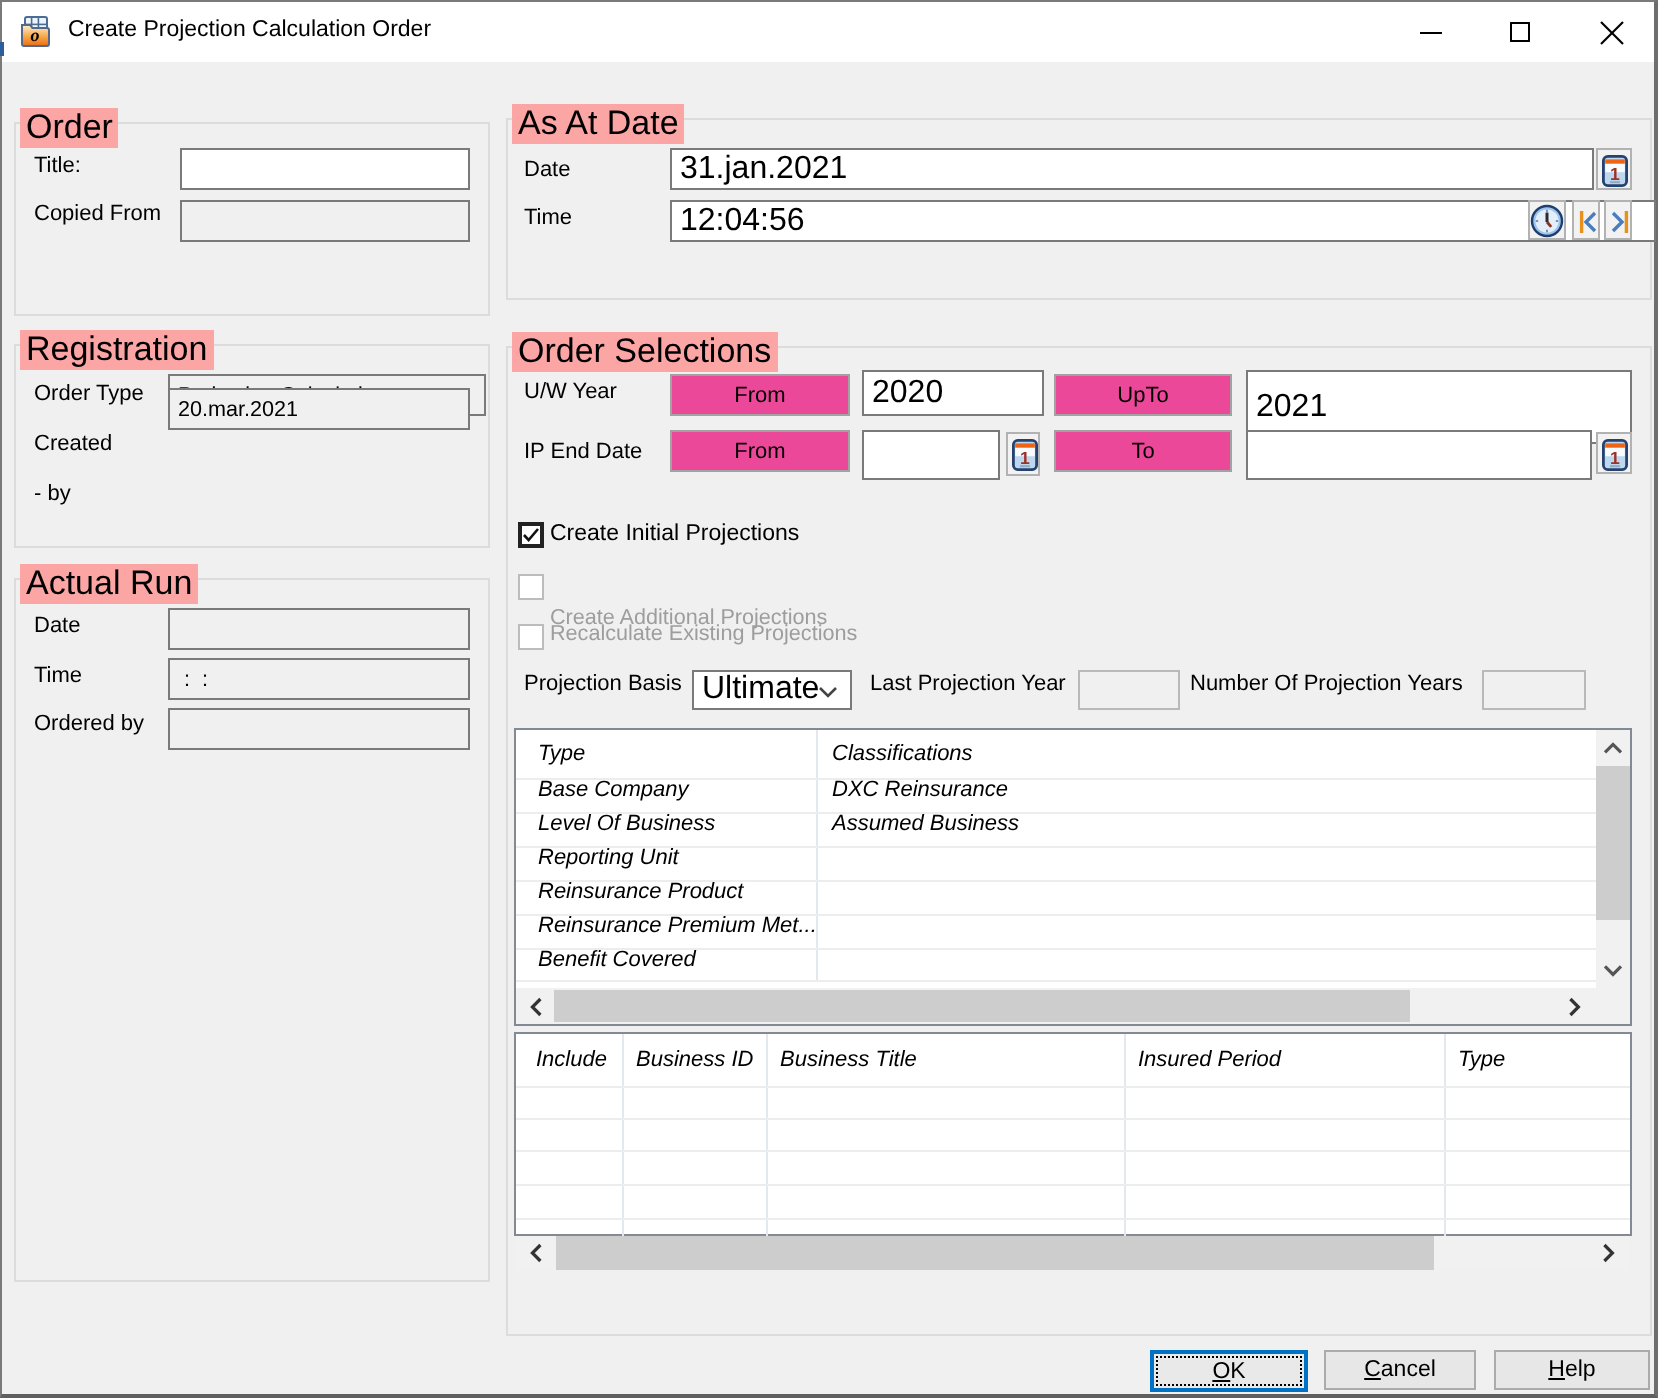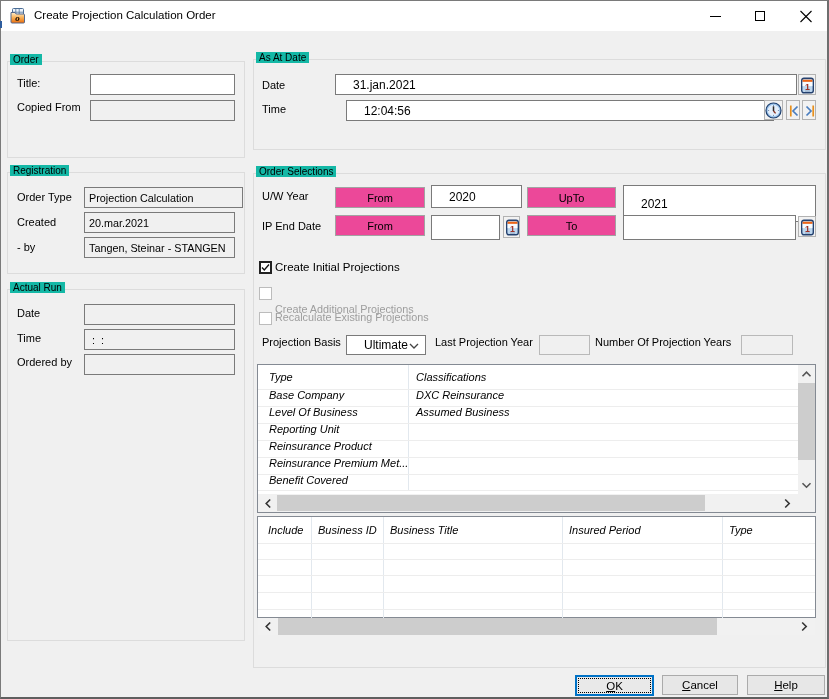--- a/index.html
+++ b/index.html
@@ -6,26 +6,26 @@
 html,body { width:829px; height:699px; overflow:hidden; }
 body { font-family:"Liberation Sans", sans-serif; }
 #win { position:relative; width:829px; height:699px; background:#f0f0f0;
   border-top:1px solid #7a7a7a; border-left:1px solid #7a7a7a; border-right:2px solid #6e6e6e; border-bottom:2px solid #5f5f5f; }
 #titlebar { position:absolute; left:0; top:0; width:826px; height:30px; background:#ffffff; }
 #title { position:absolute; left:33px; top:8px; font-size:11.5px; color:#000; }
 #menubar { position:absolute; left:0; top:30px; width:826px; height:20px; background:#ffffff; }
 .mi { position:absolute; top:4px; font-size:11.5px; color:#000; white-space:nowrap; }
 .lb { position:absolute; font-size:11px; color:#000; white-space:nowrap;text-align:center; }
 .lbg { position:absolute; font-size:10.8px; color:#9d9d9d; white-space:nowrap; }
-.inp { position:absolute; background:#fff; border:1px solid #7a7a7a; font-size:12px; color:#000; line-height:normal; display:flex; align-items:center; padding-left:17px; white-space:nowrap; }
+.inp { position:absolute; background:#fff; border:1px solid #7a7a7a; font-size:16px; color:#000; line-height:normal; display:flex; align-items:center; padding-left:4px; white-space:nowrap; }
 .ro { position:absolute; background:#f0f0f0; border:1px solid #7a7a7a; font-size:10.8px; color:#000; display:flex; align-items:center; padding-left:4px; white-space:nowrap; }
 .flat { position:absolute; background:#ec4899; border:1px solid #a2a2a2; font-size:11px; color:#000; display:flex; align-items:center; justify-content:center; white-space:nowrap; }
 .gb { position:absolute; background:#f0f0f0; border:1px solid #b9b9b9; }
 .grp { position:absolute; border:1px solid #dcdcdc; }
-.grp>span { position:absolute; top:-8px; left:2px; background:#14b8a6; padding:0 3px; font-size:10px; color:#000; white-space:nowrap; }
+.grp>span { position:absolute; top:-8px; left:2px; background:#fca5a5; padding:0 3px; font-size:17px; color:#000; white-space:nowrap; }
 .btn { position:absolute; background:#f2f2f2; border:1px solid #b2b2b2; }
 .tbl { position:absolute; background:#fff; border:1px solid #848a93; }
 .hline { position:absolute; height:1px; background:#ededed; }
 .vline { position:absolute; width:1px; background:#e2e8ee; }
 .ct { position:absolute; font-size:11px; color:#000; white-space:nowrap;font-style:italic; }
 .sbtrack { position:absolute; background:#f1f1f1; }
 .sbthumb { position:absolute; background:#cdcdcd; }
 .arrow { position:absolute; }
 .pbtn { position:absolute; background:#e7e7e7; border:1px solid #ababab; font-size:11px; color:#000; display:flex; align-items:center; justify-content:center; }
 </style>
@@ -64,23 +64,22 @@
   <div class="inp" style="left:89px;top:73px;width:145px;height:21px"></div>
   <div class="lb" style="left:16px;top:100px">Copied From</div>
   <div class="ro" style="left:89px;top:99px;width:145px;height:21px"></div>
 
   <div class="grp" style="left:6px;top:171px;width:238px;height:102px">
       <span>Registration</span>
     </div>
   <div class="lb" style="left:16px;top:190px">Order Type</div>
   <div class="ro" style="left:83px;top:186px;width:159px;height:21px">Projection Calculation</div>
   <div class="lb" style="left:16px;top:215px">Created</div>
-  <div class="ro" style="left:83px;top:211px;width:151px;height:21px">20.mar.2021</div>
+  <div class="ro" style="left:83px;top:193px;width:151px;height:21px">20.mar.2021</div>
   <div class="lb" style="left:16px;top:240px">- by</div>
-  <div class="ro" style="left:83px;top:236px;width:151px;height:21px">Tangen, Steinar - STANGEN</div>
 
   <div class="grp" style="left:6px;top:288px;width:238px;height:352px">
       <span>Actual Run</span>
     </div>
   <div class="lb" style="left:16px;top:306px">Date</div>
   <div class="ro" style="left:83px;top:303px;width:151px;height:21px"></div>
   <div class="lb" style="left:16px;top:331px">Time</div>
   <div class="ro" style="left:83px;top:328px;width:151px;height:21px">&nbsp;:&nbsp;&nbsp;:</div>
   <div class="lb" style="left:16px;top:355px">Ordered by</div>
   <div class="ro" style="left:83px;top:353px;width:151px;height:21px"></div>
@@ -93,21 +92,21 @@
   <div class="btn" id="cal1" style="left:797px;top:73px;width:18px;height:21px">
     <svg width="13" height="17" viewBox="0 0 13 16" style="position:absolute;left:2px;top:1.5px">
       <rect x="0.7" y="0.7" width="11.6" height="14.6" rx="2.2" fill="#bdd7ef" stroke="#24416f" stroke-width="1.4"></rect>
       <rect x="1.6" y="2.2" width="9.8" height="2.2" fill="#ef6414"></rect>
       <rect x="1.6" y="4.4" width="9.8" height="4.2" fill="#f8fbfe"></rect>
       <text x="6.5" y="12.4" font-size="8.8" font-weight="bold" fill="#9e3126" text-anchor="middle">1</text>
       <line x1="4" y1="13.6" x2="9" y2="13.6" stroke="#94a7c0" stroke-width="1"></line>
     </svg>
   </div>
   <div class="lb" style="left:261px;top:102px">Time</div>
-  <div class="inp" style="left:345px;top:99px;width:428px;height:21px">12:04:56</div>
+  <div class="inp" style="left:334px;top:99px;width:493px;height:21px">12:04:56</div>
   <div class="btn" id="clock" style="left:763px;top:99px;width:19px;height:20px">
     <svg width="17" height="17" viewBox="0 0 17 17" style="position:absolute;left:0px;top:0.5px">
       <circle cx="8.5" cy="8.5" r="7.5" fill="#9cc4ec" stroke="#1e3f6e" stroke-width="1.2"></circle>
       <circle cx="8.5" cy="8.5" r="5.8" fill="#e4eefa"></circle>
       <g stroke="#6b87ab" stroke-width="0.9">
         <line x1="8.5" y1="2.9" x2="8.5" y2="4.1"></line>
           <line x1="8.5" y1="12.9" x2="8.5" y2="14.1"></line>
         <line x1="2.9" y1="8.5" x2="4.1" y2="8.5"></line>
           <line x1="12.9" y1="8.5" x2="14.1" y2="8.5"></line>
       </g>

